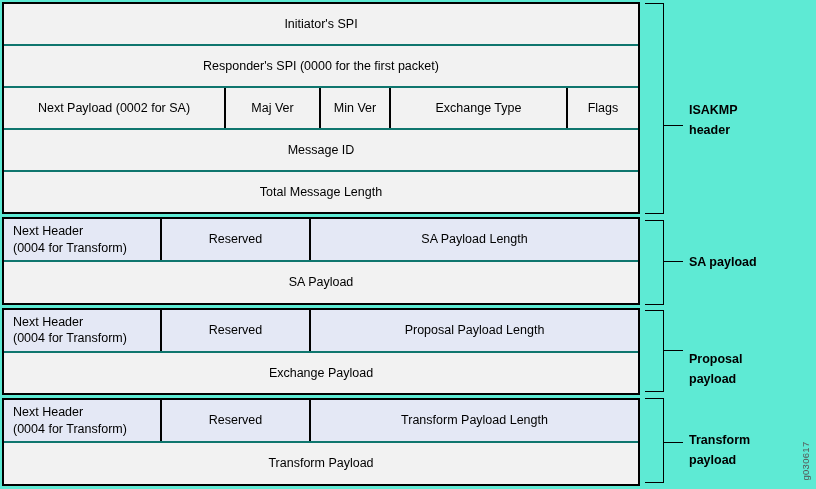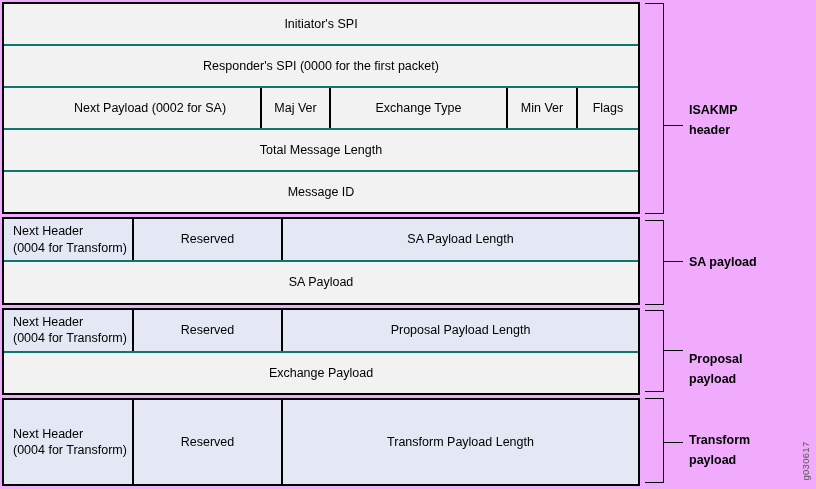--- a/index.html
+++ b/index.html
@@ -1,17 +1,17 @@
 <!DOCTYPE html>
 <html><head>
 <meta charset="utf-8">
 <style>
   html,body { margin:0; padding:0; background:#ffffff; }
   .canvas {
-    position:relative; width:816px; height:489px; background:#f0abfc;
+    position:relative; width:816px; height:489px; background:#5eead4;
     font-family:"Liberation Sans", sans-serif; font-size:12.5px; color:#000;
     overflow:hidden;
   }
   
   .block {
     position:absolute; left:2px; width:638px; box-sizing:border-box;
     border:2px solid #000; display:flex; flex-direction:column;
   }
   .row { flex:1; display:flex; border-top:2px solid #0f766e; background:#f2f2f2; }
   .block .row:first-child { border-top:none; }
@@ -19,22 +19,22 @@
   .cell {
     display:flex; align-items:center; justify-content:center;
     text-align:center; box-sizing:border-box; border-left:2px solid #000;
     line-height:1.3; padding:0 4px;
   }
   .row .cell:first-child { border-left:none; }
   .cell.grow { flex:1; }
   .cell.left { justify-content:flex-start; text-align:left; padding-left:9px; }
   .cell.left span { display:block; }
   
-  .w-npl { width:220px;margin-left:36px; } .w-maj { width:69px; } .w-min { width:70px; } .w-ext { width:177px; }
-  .w-nh  { width:128px; } .w-res { width:149px; }
+  .w-npl { width:220px; } .w-maj { width:95px; } .w-min { width:70px; } .w-ext { width:177px; }
+  .w-nh  { width:156px; } .w-res { width:149px; }
   
   .bracket { position:absolute; left:645px; width:18px; border-right:1px solid #000; box-sizing:content-box; }
   .bracket::before, .bracket::after {
     content:""; position:absolute; left:0; width:19px; height:1px; background:#000;
   }
   .bracket::before { top:0; }
   .bracket::after { bottom:0; }
   .midtick { position:absolute; left:663px; width:20px; height:1px; background:#000; }
   .blabel { position:absolute; left:689px; line-height:20px; white-space:nowrap; }
   .blabel span { display:block;font-weight:bold; }
@@ -53,29 +53,29 @@
   <div class="block" style="top:2px;height:212px;">
     <div class="row">
       <div class="cell grow">Initiator's SPI</div>
     </div>
     <div class="row">
       <div class="cell grow">Responder's SPI (0000 for the first packet)</div>
     </div>
     <div class="row">
       <div class="cell w-npl">Next Payload (0002 for SA)</div>
       <div class="cell w-maj">Maj Ver</div>
+      <div class="cell w-min">Min Ver</div>
       <div class="cell w-ext">Exchange Type</div>
-      <div class="cell w-min">Min Ver</div>
       <div class="cell grow">Flags</div>
     </div>
     <div class="row">
-      <div class="cell grow">Total Message Length</div>
+      <div class="cell grow">Message ID</div>
     </div>
     <div class="row">
-      <div class="cell grow">Message ID</div>
+      <div class="cell grow">Total Message Length</div>
     </div>
   </div>
 
   <div class="block" style="top:217px;height:88px;">
     <div class="row hdr">
       <div class="cell w-nh left">
         <div>
           <span>Next Header</span>
           <span>(0004 for Transform)</span>
         </div>
@@ -108,20 +108,23 @@
     <div class="row hdr">
       <div class="cell w-nh left">
         <div>
           <span>Next Header</span>
           <span>(0004 for Transform)</span>
         </div>
       </div>
       <div class="cell w-res">Reserved</div>
       <div class="cell grow">Transform Payload Length</div>
     </div>
+    <div class="row">
+      <div class="cell grow">Transform Payload</div>
+    </div>
   </div>
 
   <div class="bracket" style="top:3px;height:211px;"></div>
   <div class="midtick" style="top:125px;"></div>
   <div class="blabel" style="top:100px;">
     <span>ISAKMP</span>
     <span>header</span>
   </div>
 
   <div class="bracket" style="top:220px;height:85px;"></div>

